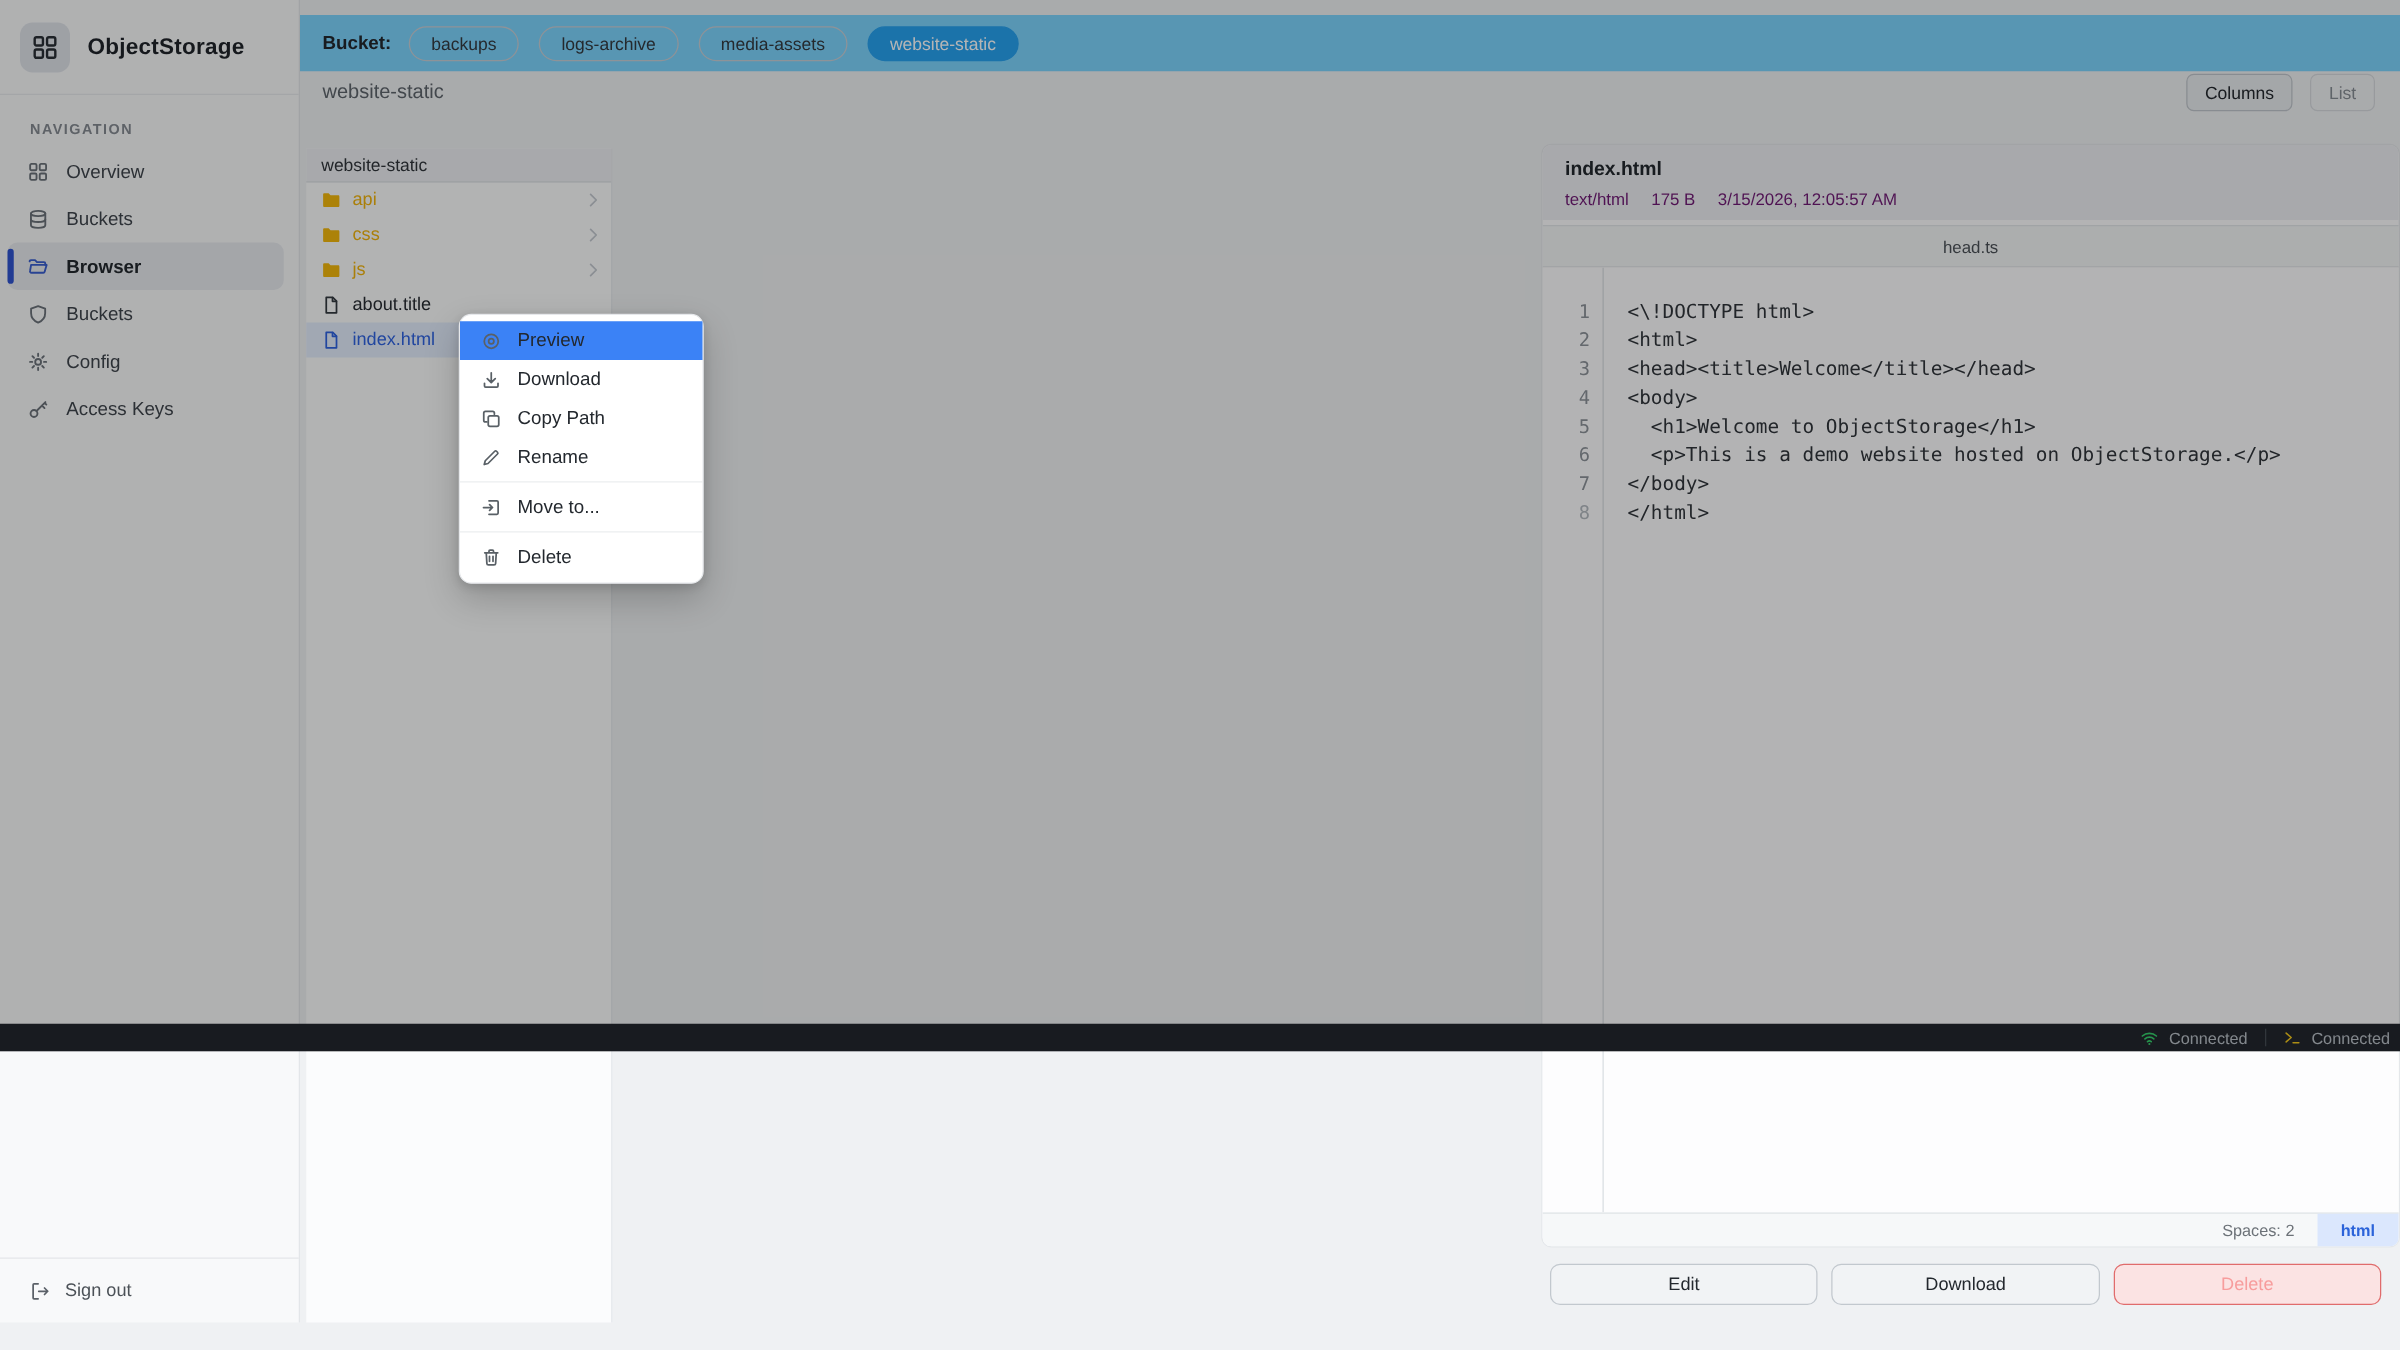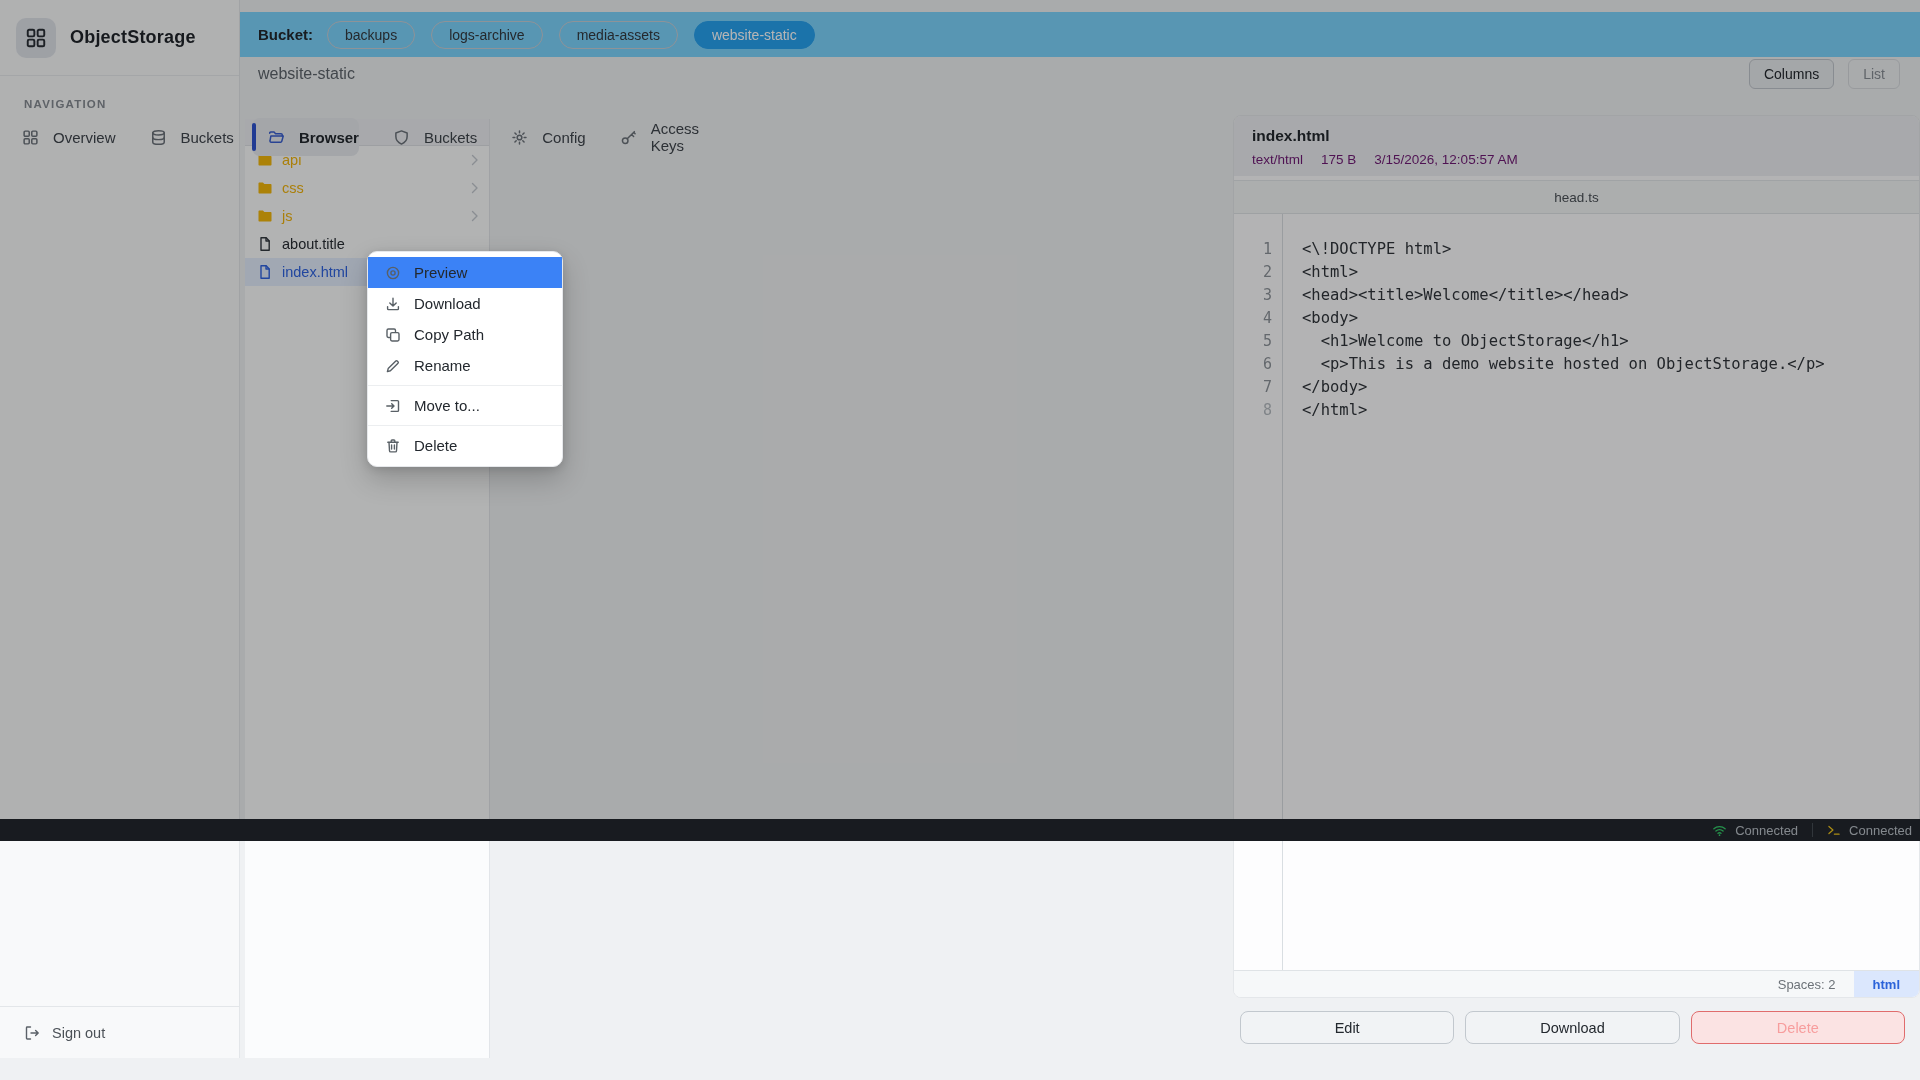--- a/index.html
+++ b/index.html
@@ -10,21 +10,21 @@
   
   .sidebar { position:absolute; left:0; top:0; width:240px; height:1058px;
              background:#f8f9fa; border-right:1px solid #e3e6e9; z-index:1; }
   .sidebar-header { height:76px; display:flex; align-items:center; gap:14px;
                     padding:0 16px; border-bottom:1px solid #e8eaed; }
   .logo-tile { width:40px; height:40px; border-radius:10px; background:#dfe3e9;
                display:flex; align-items:center; justify-content:center; color:#2a2f36; }
   .app-title { font-size:18px; font-weight:700; color:#1f242a; letter-spacing:.2px; }
   .nav-label { margin:22px 0 8px 24px; font-size:11.5px; font-weight:700;
                letter-spacing:1.2px; color:#858b92; }
-  .nav { display:flex; flex-direction:row; }
+  .nav { display:flex; flex-direction:column; }
   .nav-item { position:relative; height:38px; margin:0 12px 0 6px; display:flex;
               align-items:center; gap:14px; padding-left:16px; border-radius:8px;
               color:#3f454c; font-size:15px; cursor:pointer; }
   .nav-item .ic { display:flex; color:#6b727a; }
   .nav-item.active { background:#e7eaee; color:#23282e; font-weight:700; }
   .nav-item.active .ic { color:#3a5fd0; }
   .nav-item.active::before { content:""; position:absolute; left:0; top:5px; bottom:5px;
                              width:4.5px; border-radius:3px; background:#2f54d0; }
   .signout { position:absolute; left:0; right:0; bottom:0; height:52px;
              border-top:1px solid #e3e6e9; display:flex; align-items:center;

